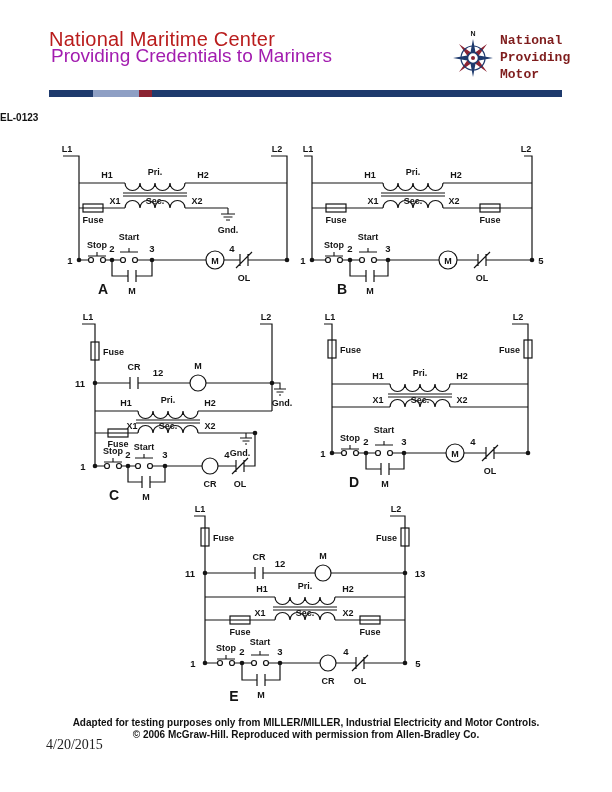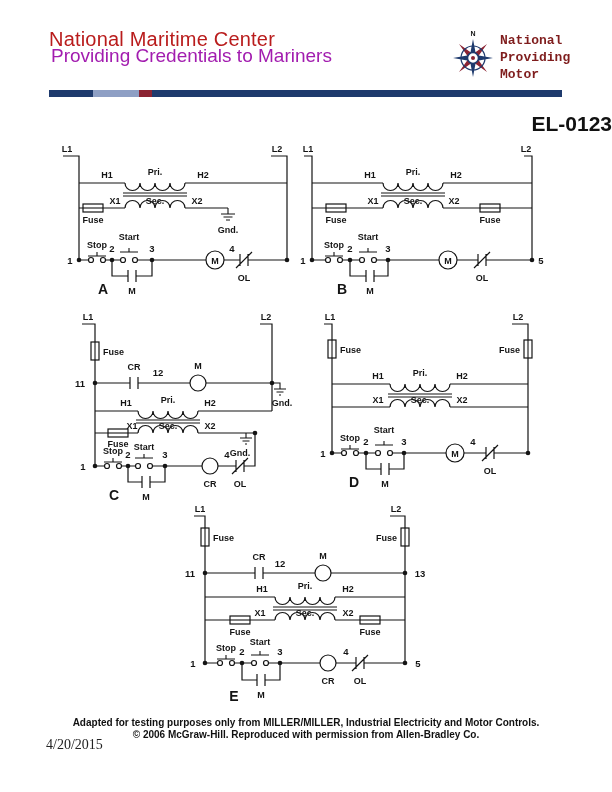--- a/index.html
+++ b/index.html
@@ -7,21 +7,21 @@
   .page{position:absolute;left:0;top:0;width:612px;height:792px;background:#fff;overflow:hidden}
   .abs{position:absolute}
   .hdr-title{left:49px;top:28px;font-size:20px;font-weight:normal;color:#b91c1c;letter-spacing:.2px}
   .hdr-sub{left:51px;top:45px;font-size:19px;color:#a21caf}
   .logo-svg{left:449px;top:28px}
   .logo-text{left:500px;top:33px;font-family:Liberation Mono, monospace;font-weight:bold;font-size:13px;color:#7f1d1d;line-height:1.3}
   .bar{left:49px;top:90px;width:513px;height:7px;background:#1e3a6d}
   .bar-seg{position:absolute;top:0;height:100%}
   .seg-slate{left:44px;width:46px;background:#8e9fc4}
   .seg-red{left:90px;width:13px;background:#8b2332}
-  .doc-title{left:0;top:112px;width:612px;text-align:right;font-size:21px;font-weight:bold;color:#111}
+  .doc-title{left:0;top:112px;width:612px;text-align:left;font-size:10px;font-weight:bold;color:#111}
   .footer-line{left:0;width:612px;text-align:center;font-weight:bold;font-size:10px;color:#111}
   .f1{top:717px}.f2{top:729px}.f3{top:741px}
   .date{left:46px;top:737px;font-family:"Liberation Serif",serif;font-size:14px;color:#222}
   svg.diag{position:absolute;overflow:visible}
   .wire{stroke:#141414;stroke-width:1.2;fill:none}
   .wire2{stroke:#141414;stroke-width:1.1;fill:none}
   .comp{stroke:#141414;stroke-width:1.2;fill:#fff}
   .dot{fill:#141414;stroke:none}
   svg text{fill:#141414}
   .lbl{font:bold 9px "Liberation Sans",sans-serif}

